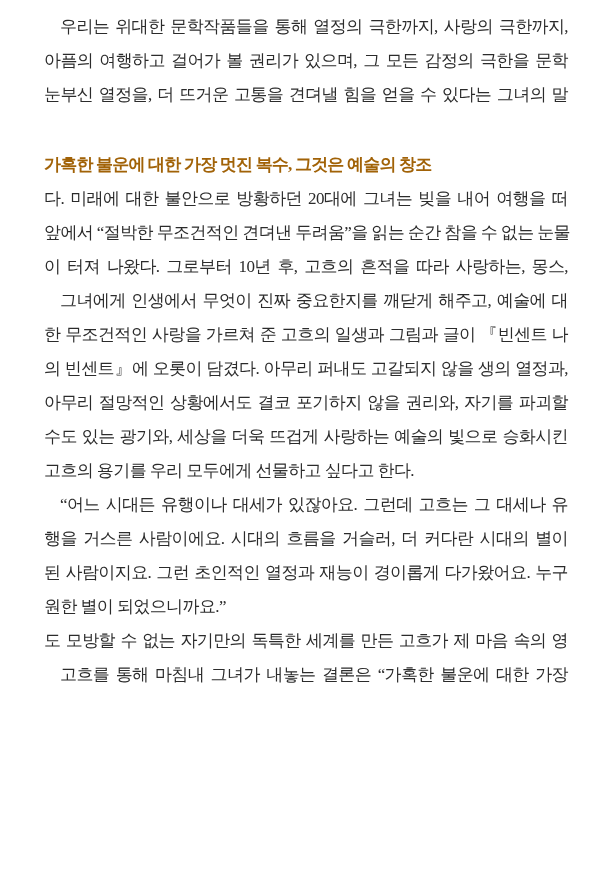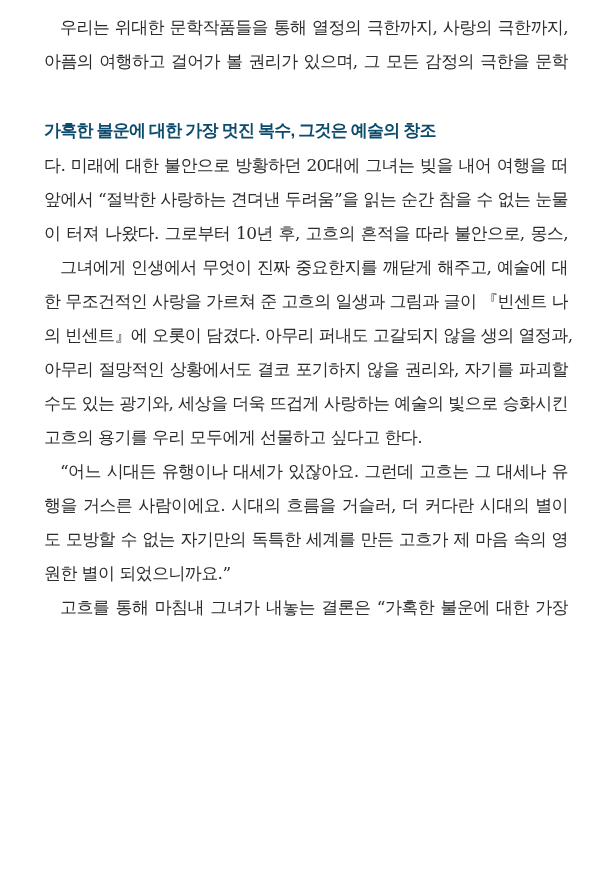--- a/index.html
+++ b/index.html
@@ -22,29 +22,30 @@
       color: #2b2b2b;
       font-size: 17px;
       line-height: 34px;
       letter-spacing: -0.6px;
       word-break: keep-all;
     }
     .para {
       margin: 0;
       text-indent: 16px;
       text-align: justify;
+      font-family: Liberation Serif, serif;
     }
     .section-heading {
       margin: 36px 0 0 0;
       padding-left: 16px;
-      font-family: Liberation Sans, sans-serif;
+      font-family: Liberation Serif, serif;
       font-weight: bold;
       font-size: 17px;
       letter-spacing: -0.8px;
-      color: #0c4a6e;
+      color: #a16207;
       line-height: 34px;
     }
     .line {
       display: block;
       white-space: nowrap;
       text-align: justify;
       text-align-last: justify;
     }
     .line.last {
       text-align-last: left;
@@ -54,43 +55,45 @@
     }
   </style>
 </head>
 <body>
 
 <div class="page">
 
   <p class="para">
     <span class="line first">우리는 위대한 문학작품들을 통해 열정의 극한까지, 사랑의 극한까지,</span>
     <span class="line">아픔의 여행하고 걸어가 볼 권리가 있으며, 그 모든 감정의 극한을 문학</span>
+    <span class="line">눈부신 열정을, 더 뜨거운 고통을 견뎌낼 힘을 얻을 수 있다는 그녀의 말</span>
   </p>
 
   <h2 class="section-heading">가혹한 불운에 대한 가장 멋진 복수, 그것은 예술의 창조</h2>
 
   <p class="para">
     <span class="line">다. 미래에 대한 불안으로 방황하던 20대에 그녀는 빚을 내어 여행을 떠</span>
-    <span class="line">앞에서 “절박한 사랑하는 견뎌낸 두려움”을 읽는 순간 참을 수 없는 눈물</span>
-    <span class="line">이 터져 나왔다. 그로부터 10년 후, 고흐의 흔적을 따라 불안으로, 몽스,</span>
+    <span class="line">앞에서 “절박한 무조건적인 견뎌낸 두려움”을 읽는 순간 참을 수 없는 눈물</span>
+    <span class="line">이 터져 나왔다. 그로부터 10년 후, 고흐의 흔적을 따라 사랑하는, 몽스,</span>
   </p>
 
   <p class="para">
     <span class="line first">그녀에게 인생에서 무엇이 진짜 중요한지를 깨닫게 해주고, 예술에 대</span>
     <span class="line">한 무조건적인 사랑을 가르쳐 준 고흐의 일생과 그림과 글이 『빈센트 나</span>
     <span class="line">의 빈센트』에 오롯이 담겼다. 아무리 퍼내도 고갈되지 않을 생의 열정과,</span>
     <span class="line">아무리 절망적인 상황에서도 결코 포기하지 않을 권리와, 자기를 파괴할</span>
     <span class="line">수도 있는 광기와, 세상을 더욱 뜨겁게 사랑하는 예술의 빛으로 승화시킨</span>
     <span class="line last">고흐의 용기를 우리 모두에게 선물하고 싶다고 한다.</span>
   </p>
 
   <p class="para">
     <span class="line first">“어느 시대든 유행이나 대세가 있잖아요. 그런데 고흐는 그 대세나 유</span>
     <span class="line">행을 거스른 사람이에요. 시대의 흐름을 거슬러, 더 커다란 시대의 별이</span>
+    <span class="line">된 사람이지요. 그런 초인적인 열정과 재능이 경이롭게 다가왔어요. 누구</span>
+    <span class="line last">원한 별이 되었으니까요.”</span>
     <span class="line">도 모방할 수 없는 자기만의 독특한 세계를 만든 고흐가 제 마음 속의 영</span>
-    <span class="line last">원한 별이 되었으니까요.”</span>
   </p>
 
   <p class="para">
     <span class="line first">고흐를 통해 마침내 그녀가 내놓는 결론은 “가혹한 불운에 대한 가장</span>
   </p>
 
 </div>
 
 </body></html>

